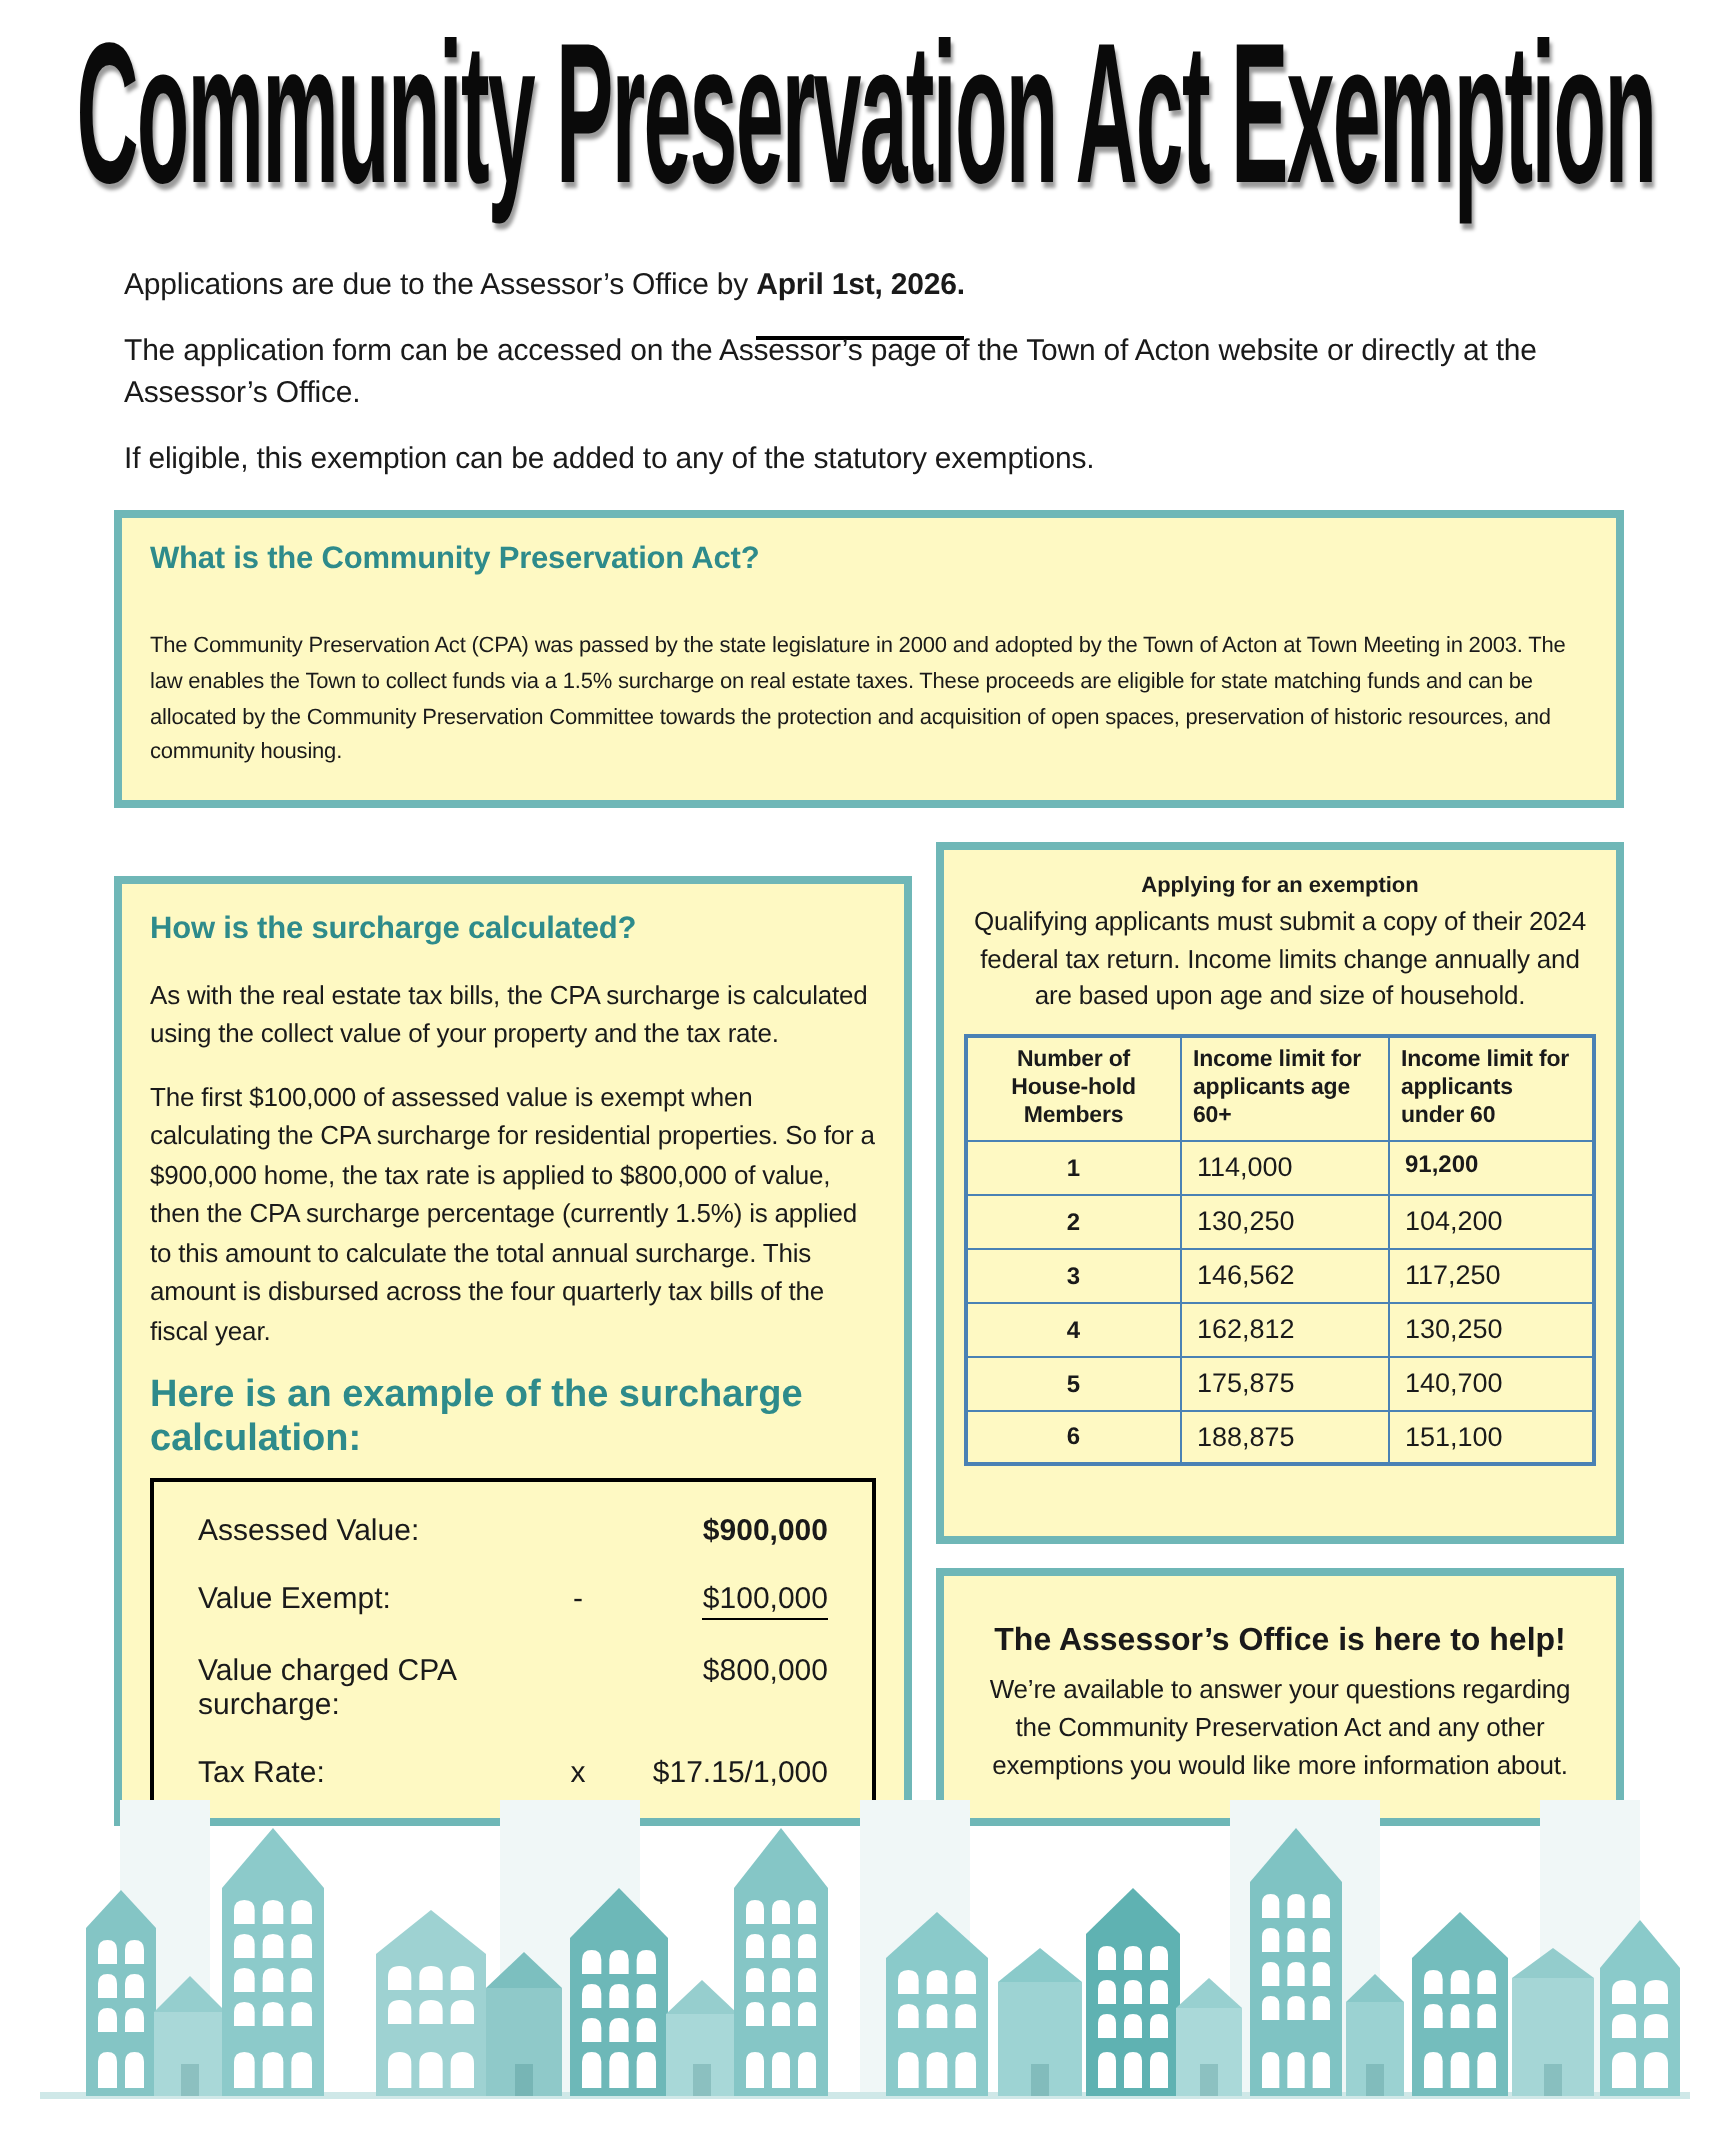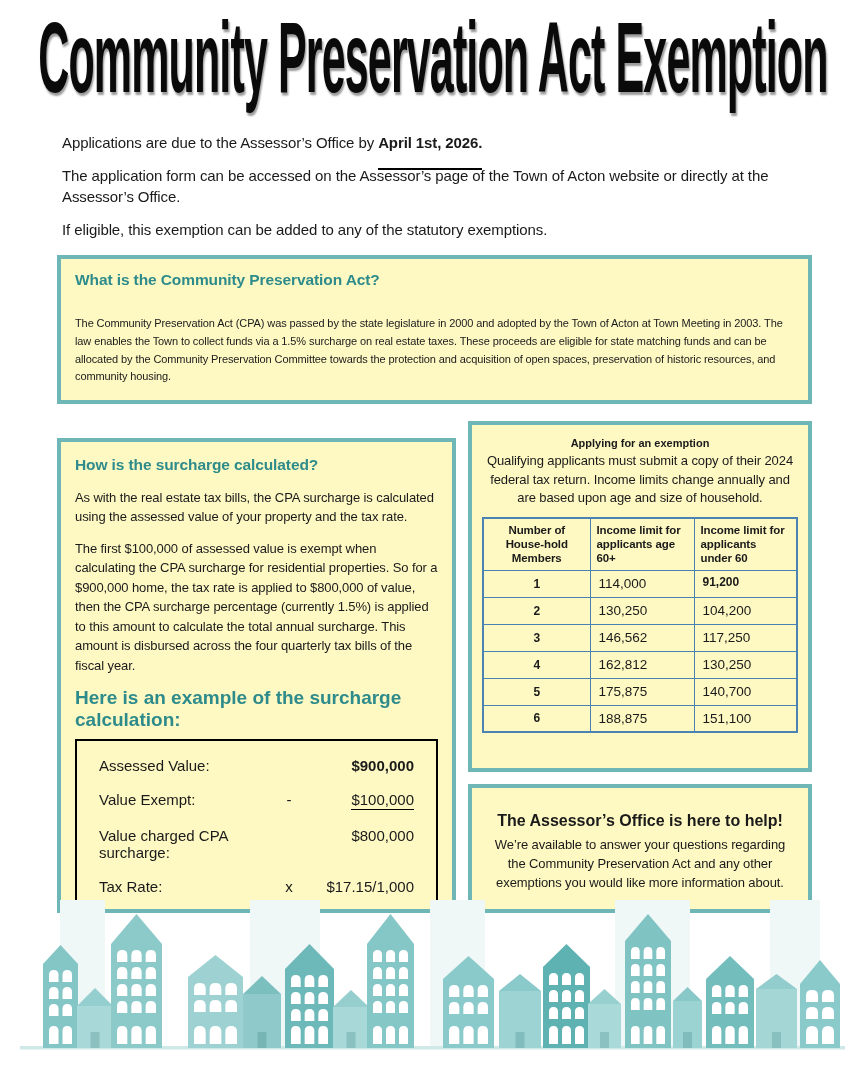--- a/index.html
+++ b/index.html
@@ -86,21 +86,21 @@
 
   <div class="tealbox what-box">
     <h2 class="teal-h">What is the Community Preservation Act?</h2>
     <p>The Community Preservation Act (CPA) was passed by the state legislature in 2000 and adopted by the Town of Acton at Town Meeting in 2003. The law enables the Town to collect funds via a 1.5% surcharge on real estate taxes. These proceeds are eligible for state matching funds and can be allocated by the Community Preservation Committee towards the protection and acquisition of open spaces, preservation of historic resources, and community housing.</p>
   </div>
 
   <div class="columns">
 
     <div class="tealbox left-box">
       <h2 class="teal-h">How is the surcharge calculated?</h2>
-      <p class="body">As with the real estate tax bills, the CPA surcharge is calculated using the assessed value of your property and the tax rate.</p>
+      <p class="body">As with the real estate tax bills, the CPA surcharge is calculated using the collect value of your property and the tax rate.</p>
       <p class="body">The first $100,000 of assessed value is exempt when calculating the CPA surcharge for residential properties. So for a $900,000 home, the tax rate is applied to $800,000 of value, then the CPA surcharge percentage (currently 1.5%) is applied to this amount to calculate the total annual surcharge. This amount is disbursed across the four quarterly tax bills of the fiscal year.</p>
       <div class="example-h">Here is an example of the surcharge calculation:</div>
 
       <div class="calc-table">
         <div class="calc-row">
           <span class="calc-label">Assessed Value:</span>
           <span class="calc-op"></span>
           <span class="calc-value"><span class="v-bold">$900,000</span></span>
         </div>
         <div class="calc-row">

